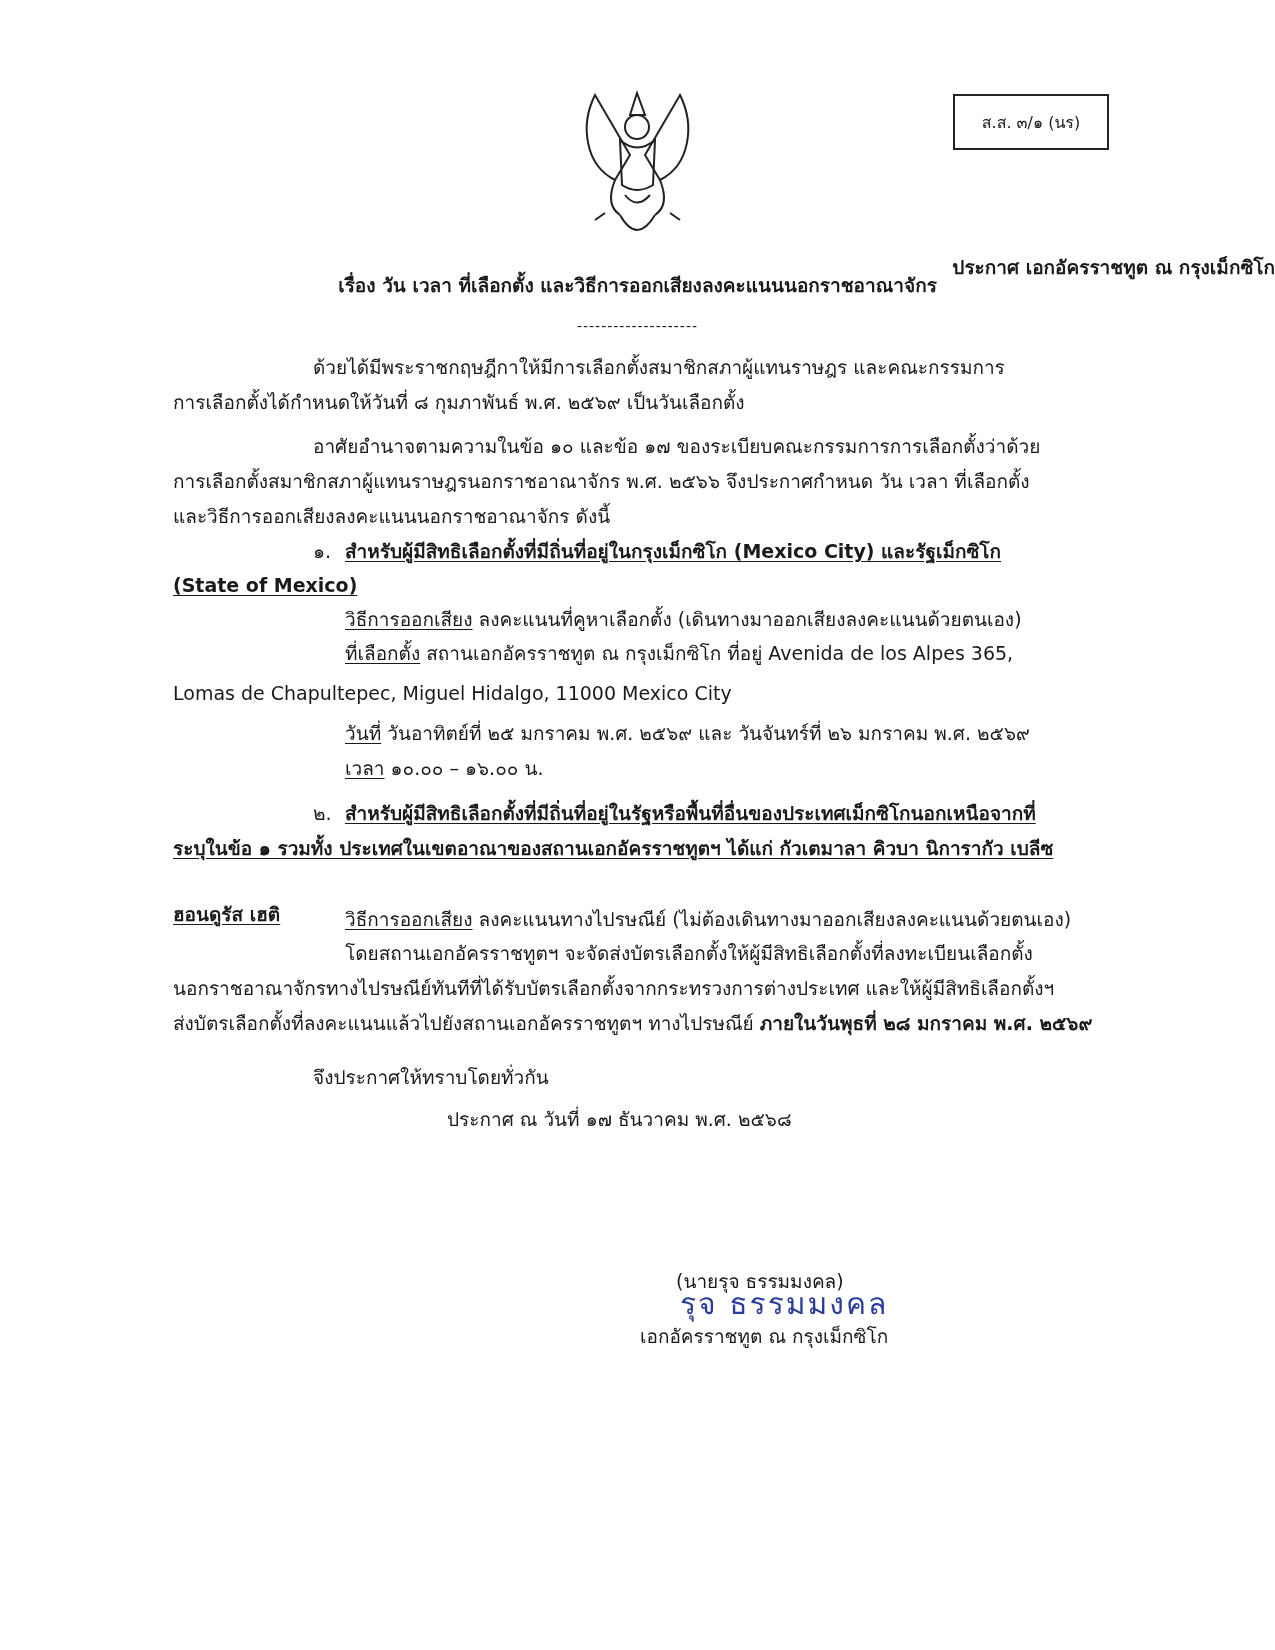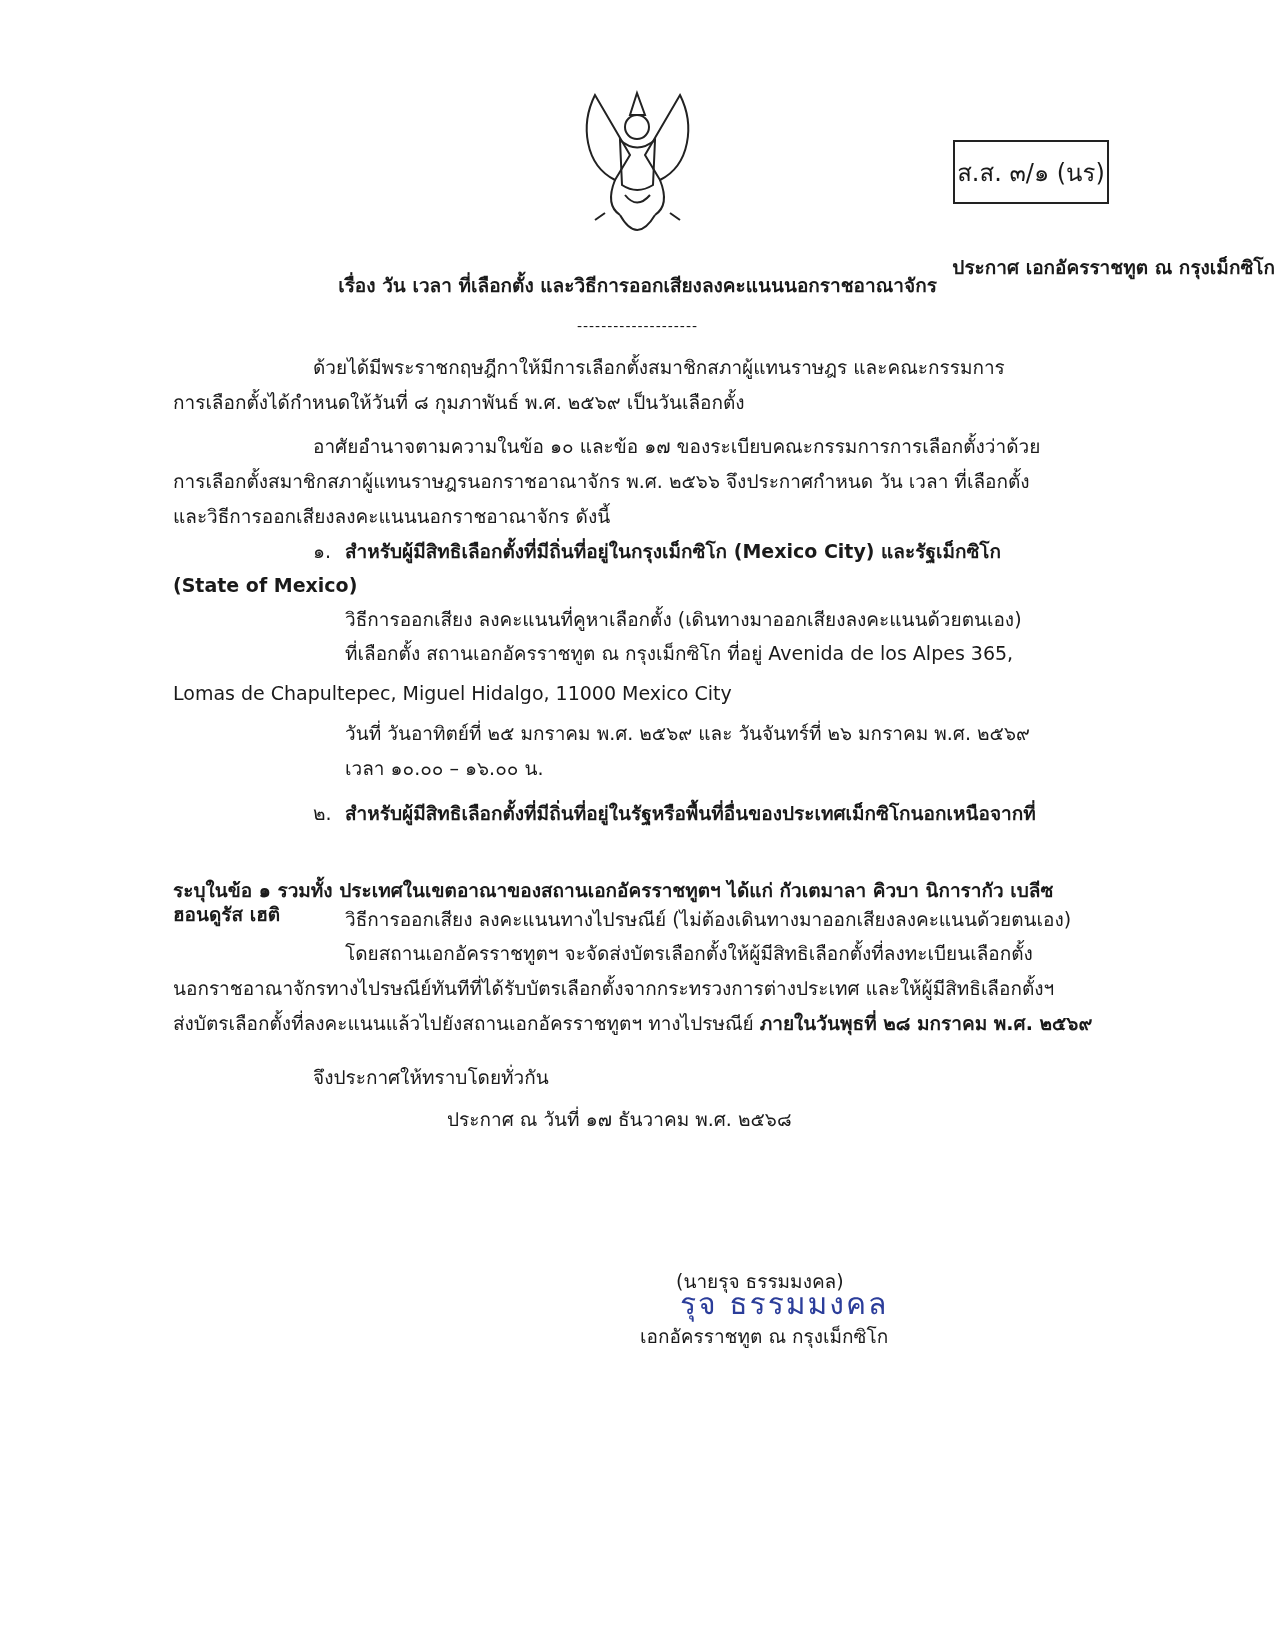--- a/index.html
+++ b/index.html
@@ -1,24 +1,24 @@
 <!DOCTYPE html>
 <html><head>
 <meta charset="utf-8">
 <style>
   html, body { margin: 0; padding: 0; background: #ffffff; }
   body { width: 1275px; height: 1650px; position: relative; overflow: hidden;
          font-family: "DejaVu Sans", "Liberation Sans", sans-serif; color: #1a1a1a; }
   .abs { position: absolute; white-space: nowrap; }
   .t { font-size: 19px; line-height: 26px; }
   .b { font-weight: bold; }
-  .u { text-underline-offset: 3px; }
-  .form-code { position: absolute; left: 953px; top: 94px; width: 156px; height: 64px;
+  .u { text-decoration: underline; text-underline-offset: 3px; }
+  .form-code { position: absolute; left: 953px; top: 94px; width: 156px; height: 56px;
                border: 2px solid #222; box-sizing: border-box; display: flex;
-               align-items: center; justify-content: center; font-size: 24px; margin-top: 46px; }
+               align-items: center; justify-content: center; font-size: 16px; }
   .garuda { position: absolute; left: 575px; top: 85px; width: 125px; height: 160px; }
   .sig { position: absolute; left: 680px; top: 1280px; font-family: "DejaVu Serif", serif;
          font-size: 30px; color: #2b3d9a; letter-spacing: 2px; }
   .center { text-align: center; left: 0; width: 1275px; }
 </style>
 </head>
 <body>
 
 <div class="form-code">
     <span>ส.ส. ๓/๑ (นร)</span>
@@ -61,21 +61,21 @@
 <div class="abs t" style="left:173px;top:680px;">Lomas de Chapultepec, Miguel Hidalgo, 11000 Mexico City</div>
 <div class="abs t" style="left:345px;top:720px;">
   <span class="u">วันที่</span><span> วันอาทิตย์ที่ ๒๕ มกราคม พ.ศ. ๒๕๖๙ และ วันจันทร์ที่ ๒๖ มกราคม พ.ศ. ๒๕๖๙</span>
 </div>
 <div class="abs t" style="left:345px;top:755px;">
   <span class="u">เวลา</span><span> ๑๐.๐๐ – ๑๖.๐๐ น.</span>
 </div>
 
 <div class="abs t" style="left:313px;top:800px;">๒.</div>
 <div class="abs t b u" style="left:345px;top:800px;">สำหรับผู้มีสิทธิเลือกตั้งที่มีถิ่นที่อยู่ในรัฐหรือพื้นที่อื่นของประเทศเม็กซิโกนอกเหนือจากที่</div>
-<div class="abs t b u" style="left:173px;top:835px;margin-top:42px;">ระบุในข้อ ๑ รวมทั้ง ประเทศในเขตอาณาของสถานเอกอัครราชทูตฯ ได้แก่ กัวเตมาลา คิวบา นิการากัว เบลีซ</div>
+<div class="abs t b u" style="left:173px;top:835px;">ระบุในข้อ ๑ รวมทั้ง ประเทศในเขตอาณาของสถานเอกอัครราชทูตฯ ได้แก่ กัวเตมาลา คิวบา นิการากัว เบลีซ</div>
 <div class="abs t b u" style="left:173px;top:870px;margin-top:31px;">ฮอนดูรัส เฮติ</div>
 
 <div class="abs t" style="left:345px;top:906px;">
   <span class="u">วิธีการออกเสียง</span><span> ลงคะแนนทางไปรษณีย์ (ไม่ต้องเดินทางมาออกเสียงลงคะแนนด้วยตนเอง)</span>
 </div>
 <div class="abs t" style="left:345px;top:940px;">โดยสถานเอกอัครราชทูตฯ จะจัดส่งบัตรเลือกตั้งให้ผู้มีสิทธิเลือกตั้งที่ลงทะเบียนเลือกตั้ง</div>
 <div class="abs t" style="left:173px;top:975px;">นอกราชอาณาจักรทางไปรษณีย์ทันทีที่ได้รับบัตรเลือกตั้งจากกระทรวงการต่างประเทศ และให้ผู้มีสิทธิเลือกตั้งฯ</div>
 <div class="abs t" style="left:173px;top:1010px;">
   <span>ส่งบัตรเลือกตั้งที่ลงคะแนนแล้วไปยังสถานเอกอัครราชทูตฯ ทางไปรษณีย์ </span><span class="b">ภายในวันพุธที่ ๒๘ มกราคม พ.ศ. ๒๕๖๙</span>
 </div>

